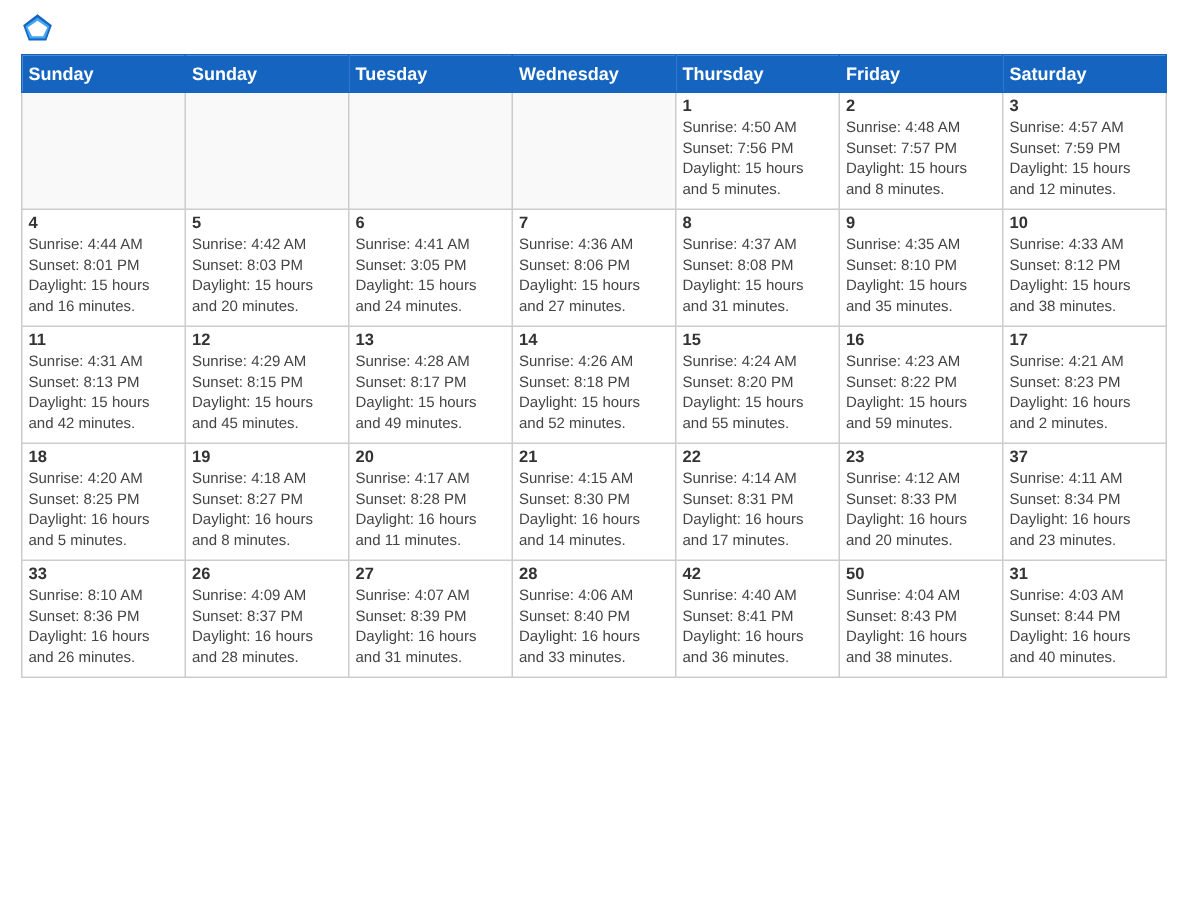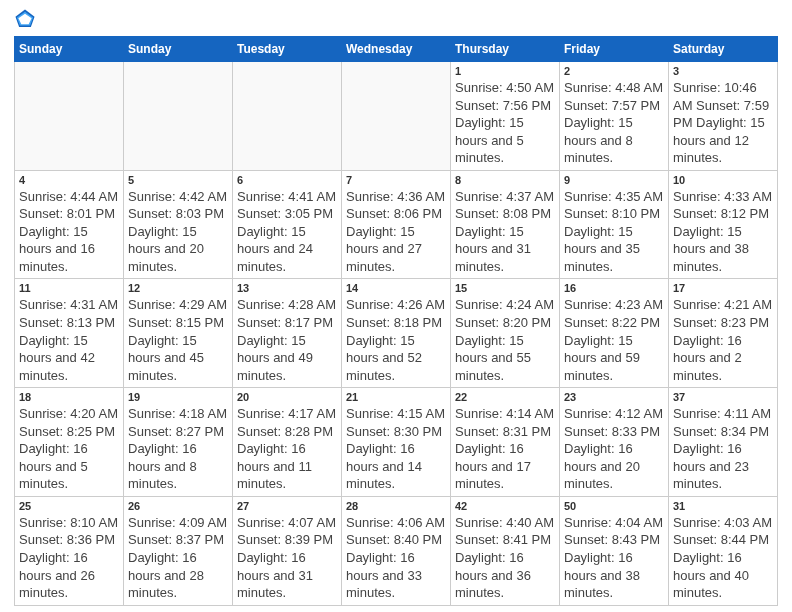--- a/index.html
+++ b/index.html
@@ -86,21 +86,21 @@
     .calendar td.empty {
       background: #f9f9f9;
     }
     .day-num {
       font-size: 11px;
       font-weight: bold;
       color: #333;
       margin-bottom: 2px;
     }
     .day-info {
-      font-size: 13px;
+      font-size: 10px;
       color: #444;
       line-height: 1.35;
     }
   </style>
 </head>
 <body>
 
 <div class="page">
   <div class="header">
     <div class="logo">
@@ -147,21 +147,21 @@
           </td>
           <td>
             <div class="day-num">2</div>
             <div class="day-info">Sunrise: 4:48 AM
 Sunset: 7:57 PM
 Daylight: 15 hours
 and 8 minutes.</div>
           </td>
           <td>
             <div class="day-num">3</div>
-            <div class="day-info">Sunrise: 10:46 AM
+            <div class="day-info">Sunrise: 4:57 AM
 Sunset: 7:59 PM
 Daylight: 15 hours
 and 12 minutes.</div>
           </td>
         </tr>
         <tr>
           <td>
             <div class="day-num">4</div>
             <div class="day-info">Sunrise: 4:44 AM
 Sunset: 8:01 PM
@@ -308,21 +308,21 @@
           <td>
             <div class="day-num">37</div>
             <div class="day-info">Sunrise: 4:11 AM
 Sunset: 8:34 PM
 Daylight: 16 hours
 and 23 minutes.</div>
           </td>
         </tr>
         <tr>
           <td>
-            <div class="day-num">25</div>
+            <div class="day-num">33</div>
             <div class="day-info">Sunrise: 8:10 AM
 Sunset: 8:36 PM
 Daylight: 16 hours
 and 26 minutes.</div>
           </td>
           <td>
             <div class="day-num">26</div>
             <div class="day-info">Sunrise: 4:09 AM
 Sunset: 8:37 PM
 Daylight: 16 hours

